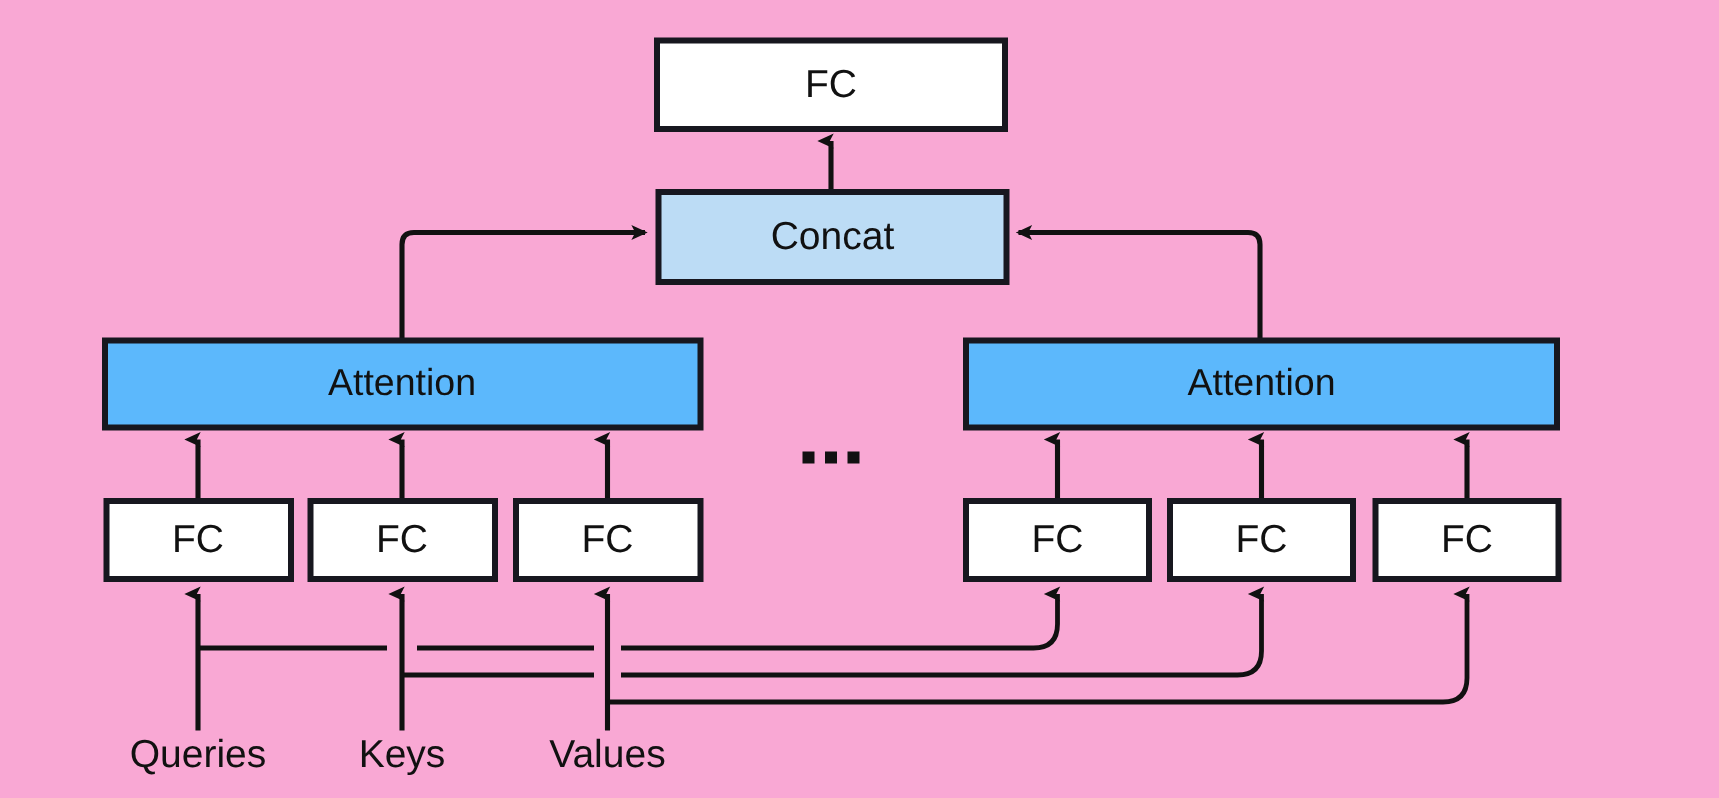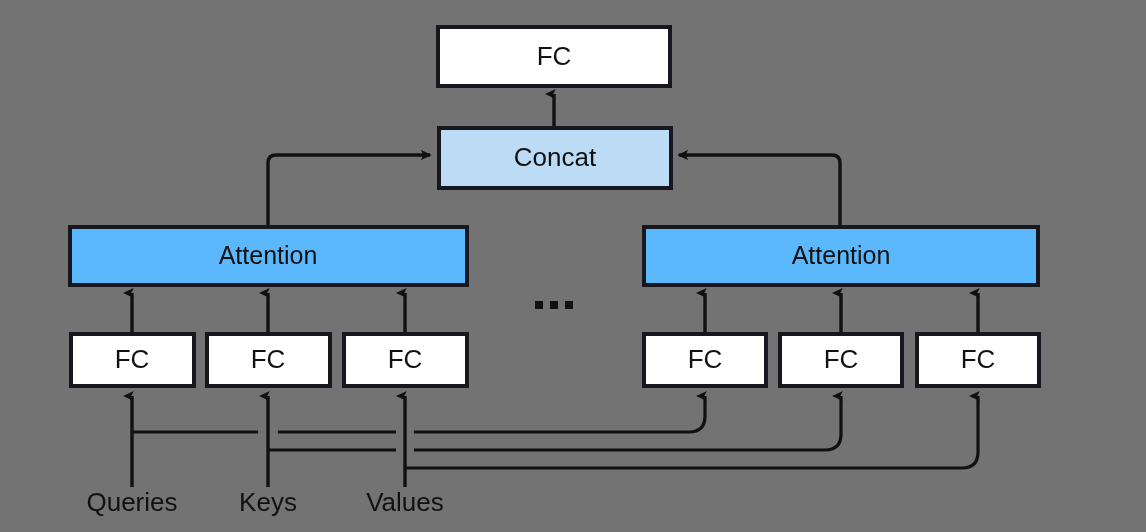--- a/index.html
+++ b/index.html
@@ -4,21 +4,21 @@
 <style>
   html, body {
     margin: 0;
     padding: 0;
     background: #ffffff;
   }
   #canvas {
     position: relative;
     width: 1146px;
     height: 532px;
-    background: #737373;
+    background: #f9a8d4;
     font-family: "Liberation Sans", sans-serif;
     overflow: hidden;
     text-align: center;
   }
   #diagram-svg {
     position: absolute;
     left: 0;
     top: 0;
     width: 1146px;
     height: 532px;

